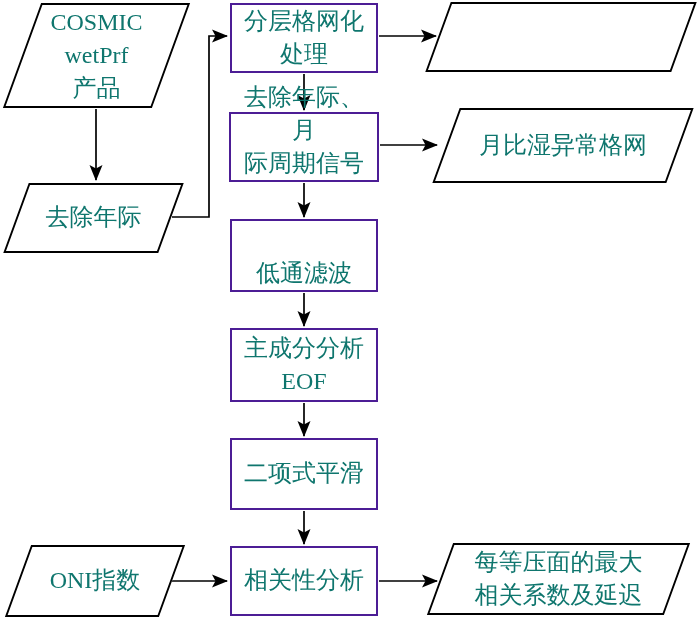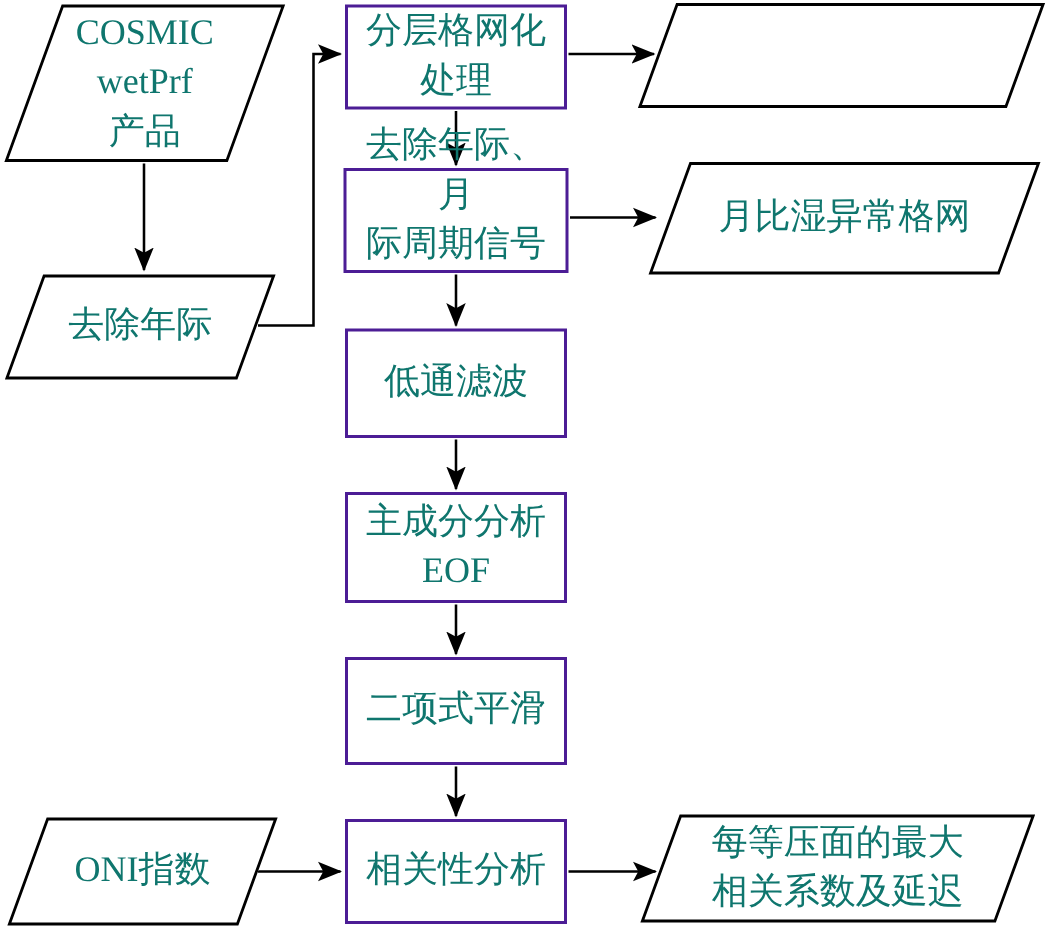--- a/index.html
+++ b/index.html
@@ -110,21 +110,21 @@
   <div class="node process" style="left:230px; top:3px; width:148px; height:70px;">
     <span class="label">分层格网化
 处理</span>
   </div>
 
   <div class="node process" style="left:229px; top:112px; width:150px; height:70px;align-items:flex-end;">
     <span class="label">去除年际、月
 际周期信号</span>
   </div>
 
-  <div class="node process" style="left:230px; top:219px; width:148px; height:73px;">
+  <div class="node process" style="left:230px; top:219px; width:148px; height:73px;align-items:flex-end;">
     <span class="label">低通滤波</span>
   </div>
 
   <div class="node process" style="left:230px; top:328px; width:148px; height:74px;">
     <span class="label">主成分分析
 EOF</span>
   </div>
 
   <div class="node process" style="left:230px; top:546px; width:148px; height:70px;">
     <span class="label">相关性分析</span>

